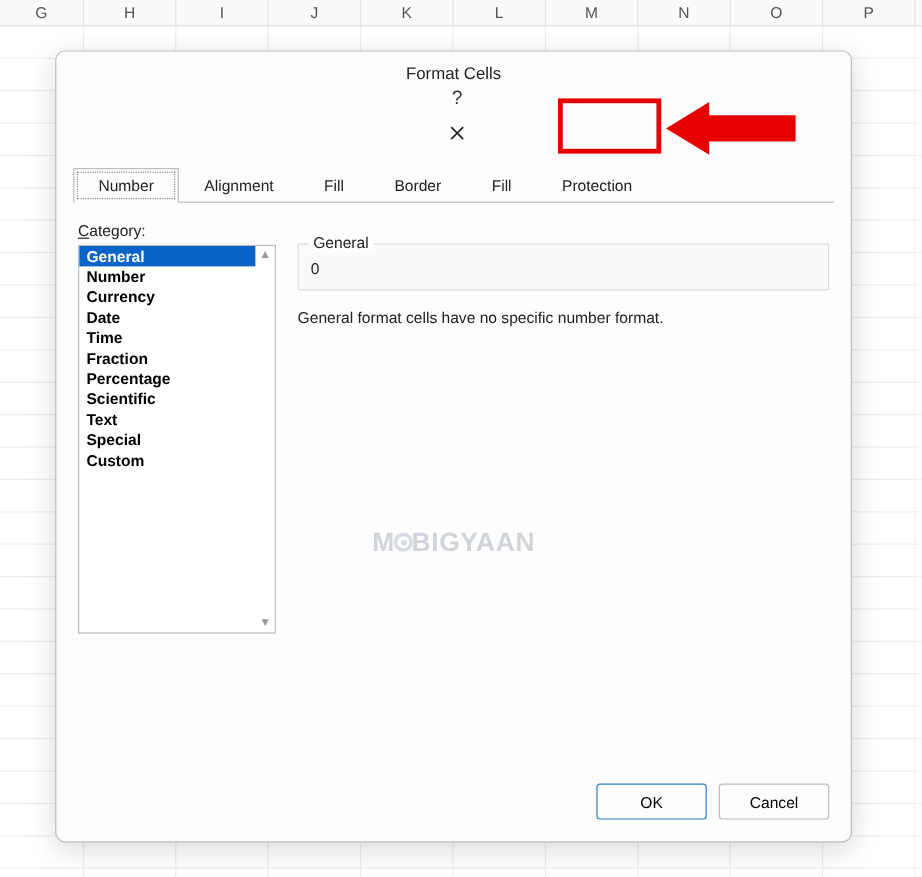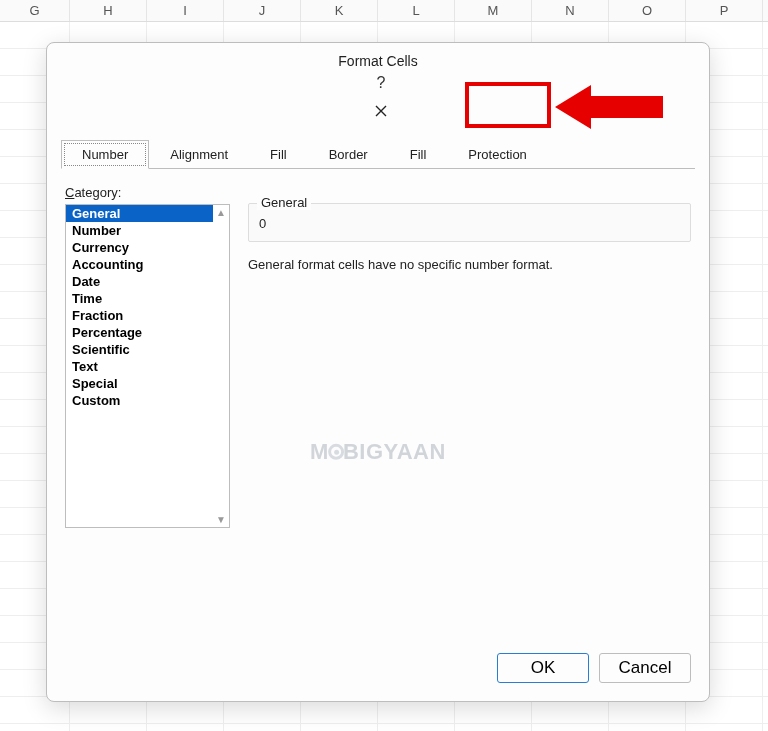--- a/index.html
+++ b/index.html
@@ -232,21 +232,21 @@
       justify-content: flex-end;
       gap: 10px;
       padding: 14px 18px 18px 18px;
     }
     .btn {
       width: 92px;
       height: 30px;
       border: 1px solid #bdbdbd;
       background: #fdfdfd;
       border-radius: 3px;
-      font-size: 17px;
+      font-size: 13px;
       cursor: pointer;
     }
     .btn.primary {
       border: 1px solid #2a7dd4;
     }
 
     
     .highlight-box {
       position: absolute;
       border: 4px solid #e60000;
@@ -623,21 +623,20 @@
   <div class="tab-underline"></div>
 
   <div class="content">
     <div class="category-col">
       <div class="label"><span class="uline">C</span><span>ategory:</span></div>
       <div class="listbox">
         <div class="list-inner" id="category-list">
             <div class="list-item selected">General</div>
             <div class="list-item">Number</div>
             <div class="list-item">Currency</div>
-            <div class="list-item">Accounting</div>
             <div class="list-item">Date</div>
             <div class="list-item">Time</div>
             <div class="list-item">Fraction</div>
             <div class="list-item">Percentage</div>
             <div class="list-item">Scientific</div>
             <div class="list-item">Text</div>
             <div class="list-item">Special</div>
             <div class="list-item">Custom</div>
           </div>
         <div class="scrollbar">

